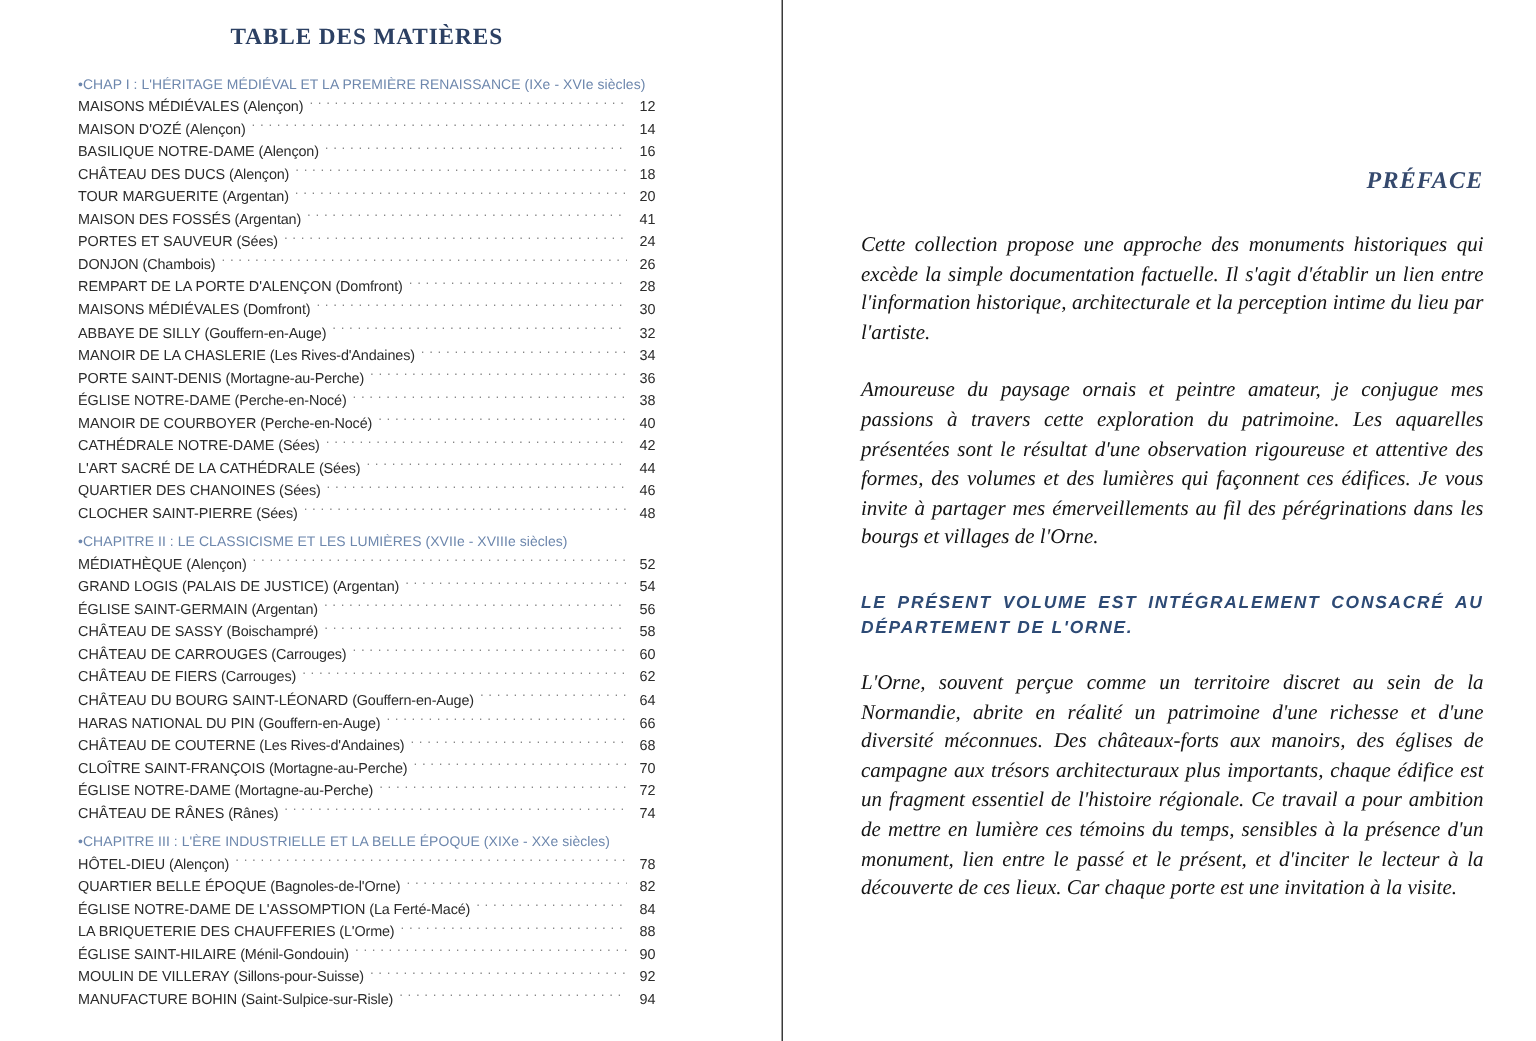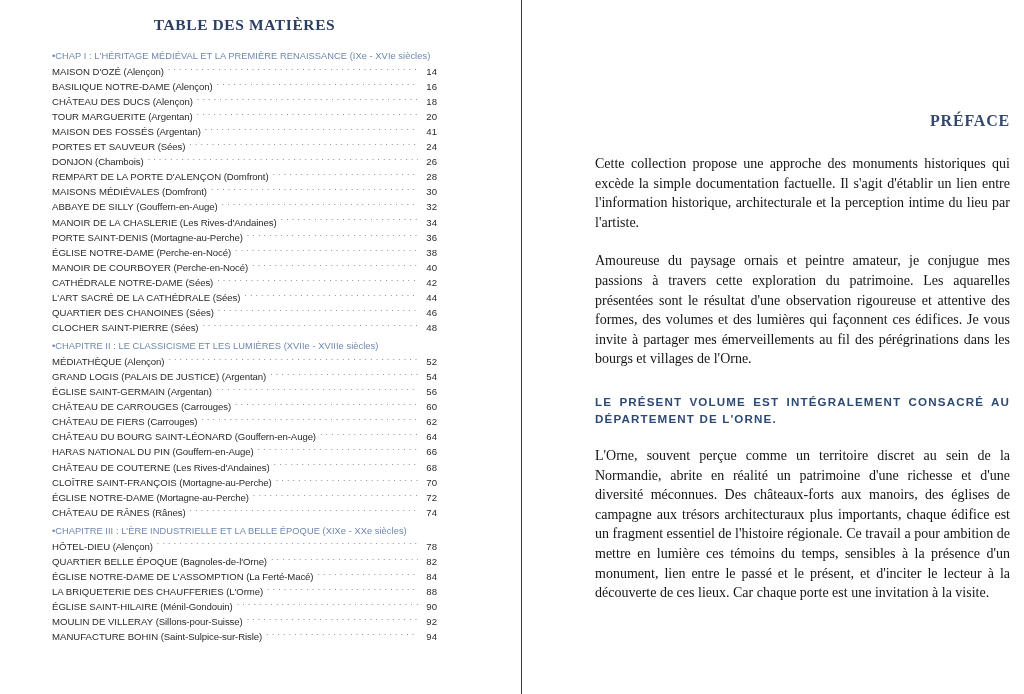--- a/index.html
+++ b/index.html
@@ -93,23 +93,24 @@
   .toc-page {
     flex: 0 0 auto;
     width: 16px;
     text-align: right;
     color: #2b2b2b;
   }
 
   
   .preface-wrap {
     position: absolute;
-    left: 73px;
+    left: 52px;
     top: 112px;
     width: 415px;
+    font-style: italic;
   }
   .preface-title {
     font-family: "Liberation Serif", serif;
     font-weight: bold;
     color: #35496d;
     font-size: 16px;
     letter-spacing: 0.8px;
     font-variant: small-caps;
     text-align: right;
     margin: 0 0 24px 0;
@@ -151,20 +152,25 @@
 <body>
 
 <div class="spread">
 
   <div class="page page-left">
     <div class="toc-wrap">
       <h1 class="toc-title">TABLE DES MATIÈRES</h1>
       <div id="toc-sections">
           <div class="chapter-head">•CHAP I : L'HÉRITAGE MÉDIÉVAL ET LA PREMIÈRE RENAISSANCE (IXe - XVIe siècles)</div>
           <div class="toc-row">
+            <span class="toc-label"><span>MAISONS MÉDIÉVALES</span><span class="place"> (Alençon)</span></span>
+            <span class="toc-dots"></span>
+            <span class="toc-page">12</span>
+          </div>
+          <div class="toc-row">
             <span class="toc-label"><span>MAISON D'OZÉ</span><span class="place"> (Alençon)</span></span>
             <span class="toc-dots"></span>
             <span class="toc-page">14</span>
           </div>
           <div class="toc-row">
             <span class="toc-label"><span>BASILIQUE NOTRE-DAME</span><span class="place"> (Alençon)</span></span>
             <span class="toc-dots"></span>
             <span class="toc-page">16</span>
           </div>
           <div class="toc-row">
@@ -255,20 +261,25 @@
           </div>
           <div class="toc-row">
             <span class="toc-label"><span>GRAND LOGIS (PALAIS DE JUSTICE)</span><span class="place"> (Argentan)</span></span>
             <span class="toc-dots"></span>
             <span class="toc-page">54</span>
           </div>
           <div class="toc-row">
             <span class="toc-label"><span>ÉGLISE SAINT-GERMAIN</span><span class="place"> (Argentan)</span></span>
             <span class="toc-dots"></span>
             <span class="toc-page">56</span>
+          </div>
+          <div class="toc-row">
+            <span class="toc-label"><span>CHÂTEAU DE SASSY</span><span class="place"> (Boischampré)</span></span>
+            <span class="toc-dots"></span>
+            <span class="toc-page">58</span>
           </div>
           <div class="toc-row">
             <span class="toc-label"><span>CHÂTEAU DE CARROUGES</span><span class="place"> (Carrouges)</span></span>
             <span class="toc-dots"></span>
             <span class="toc-page">60</span>
           </div>
           <div class="toc-row">
             <span class="toc-label"><span>CHÂTEAU DE FIERS</span><span class="place"> (Carrouges)</span></span>
             <span class="toc-dots"></span>
             <span class="toc-page">62</span>

